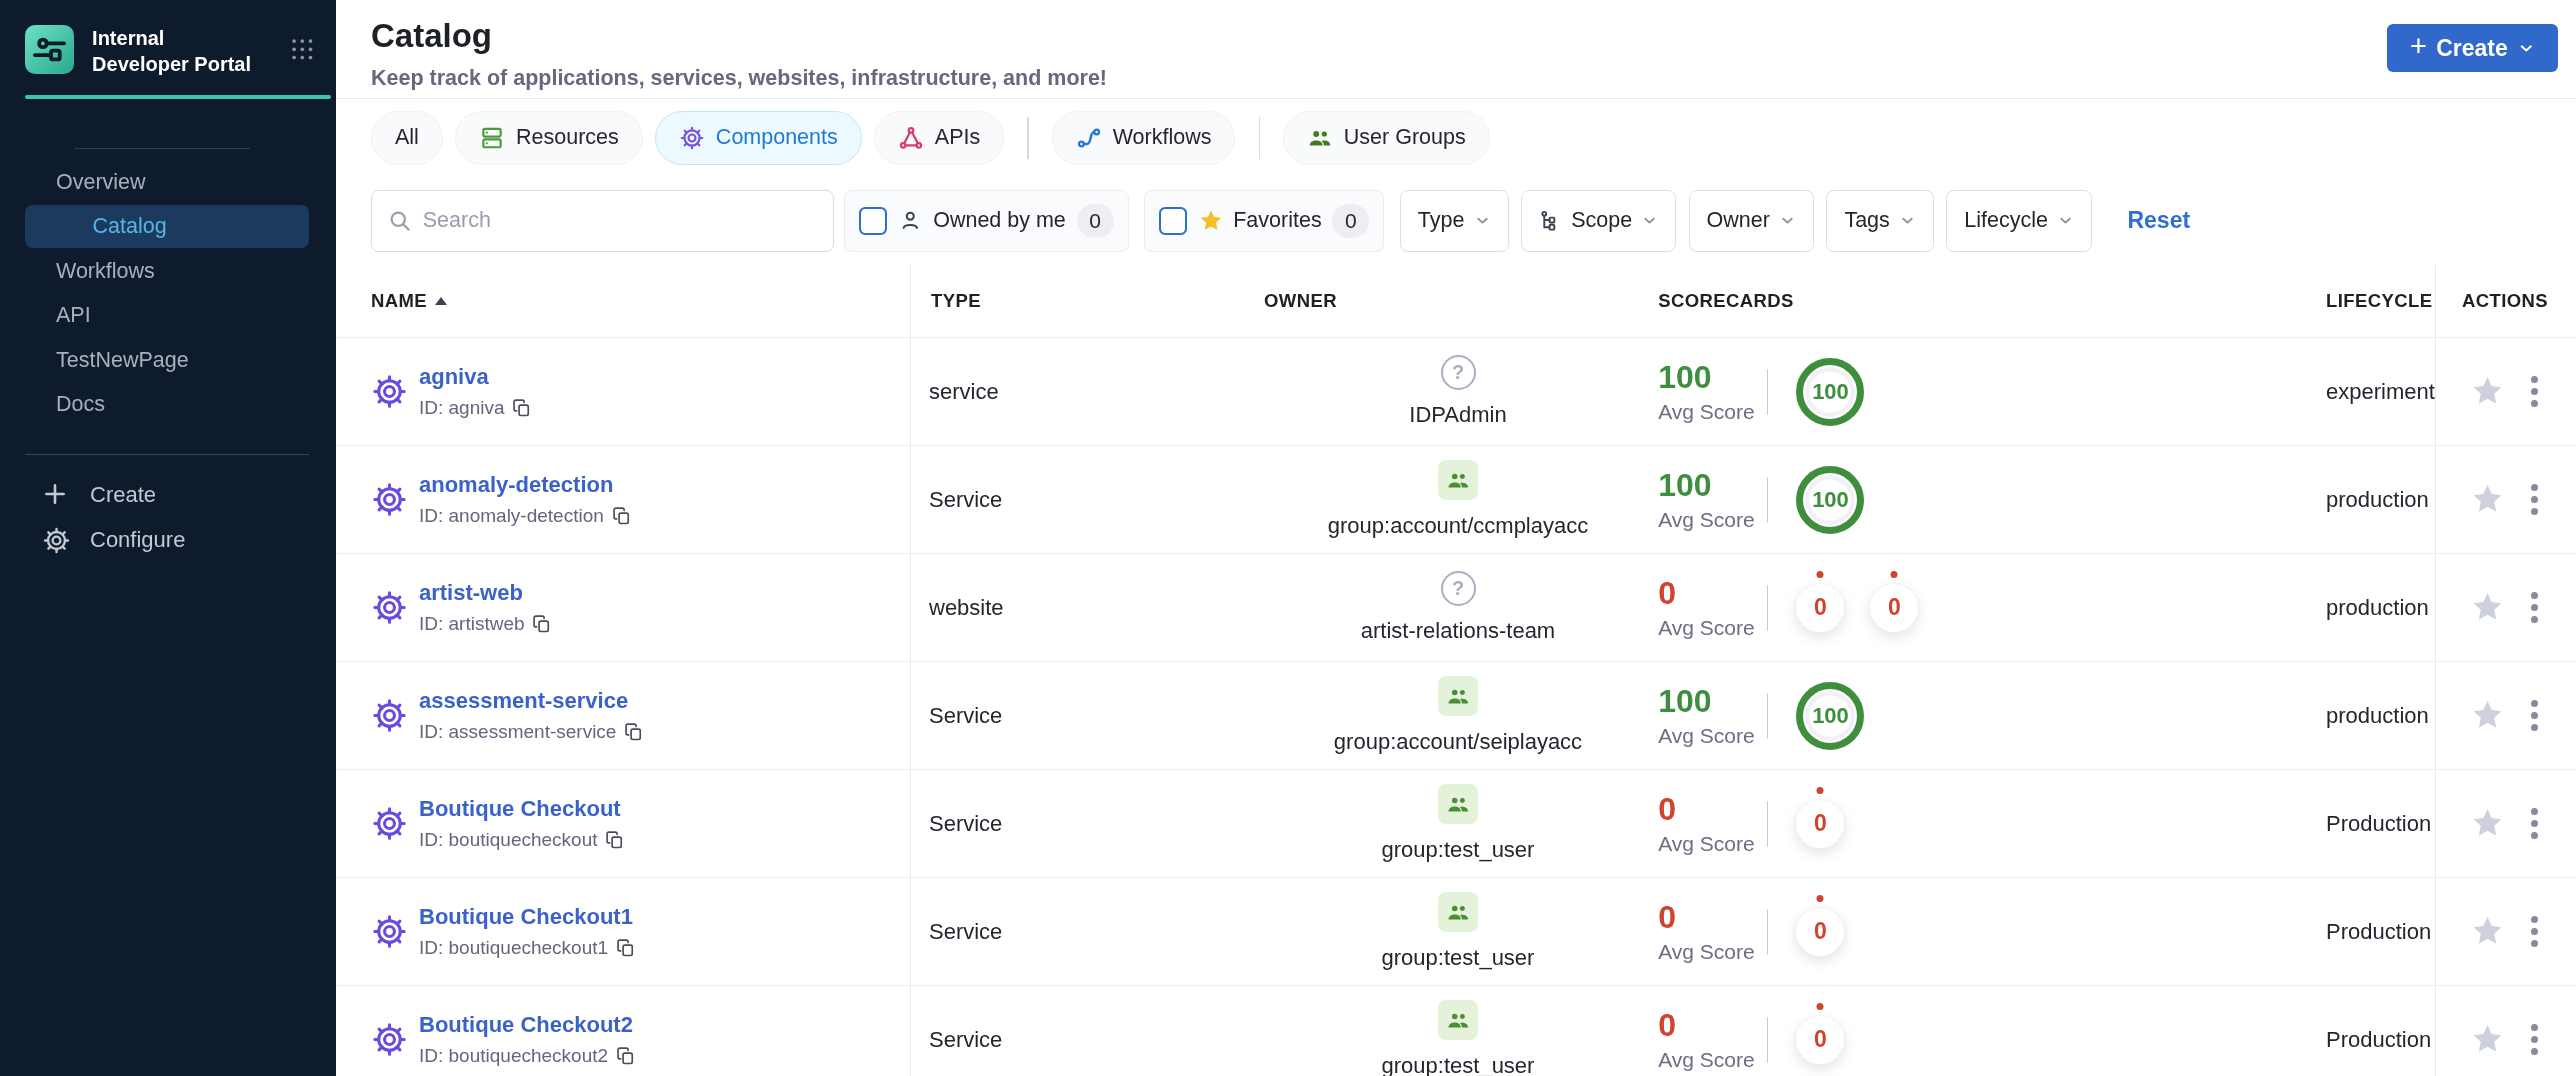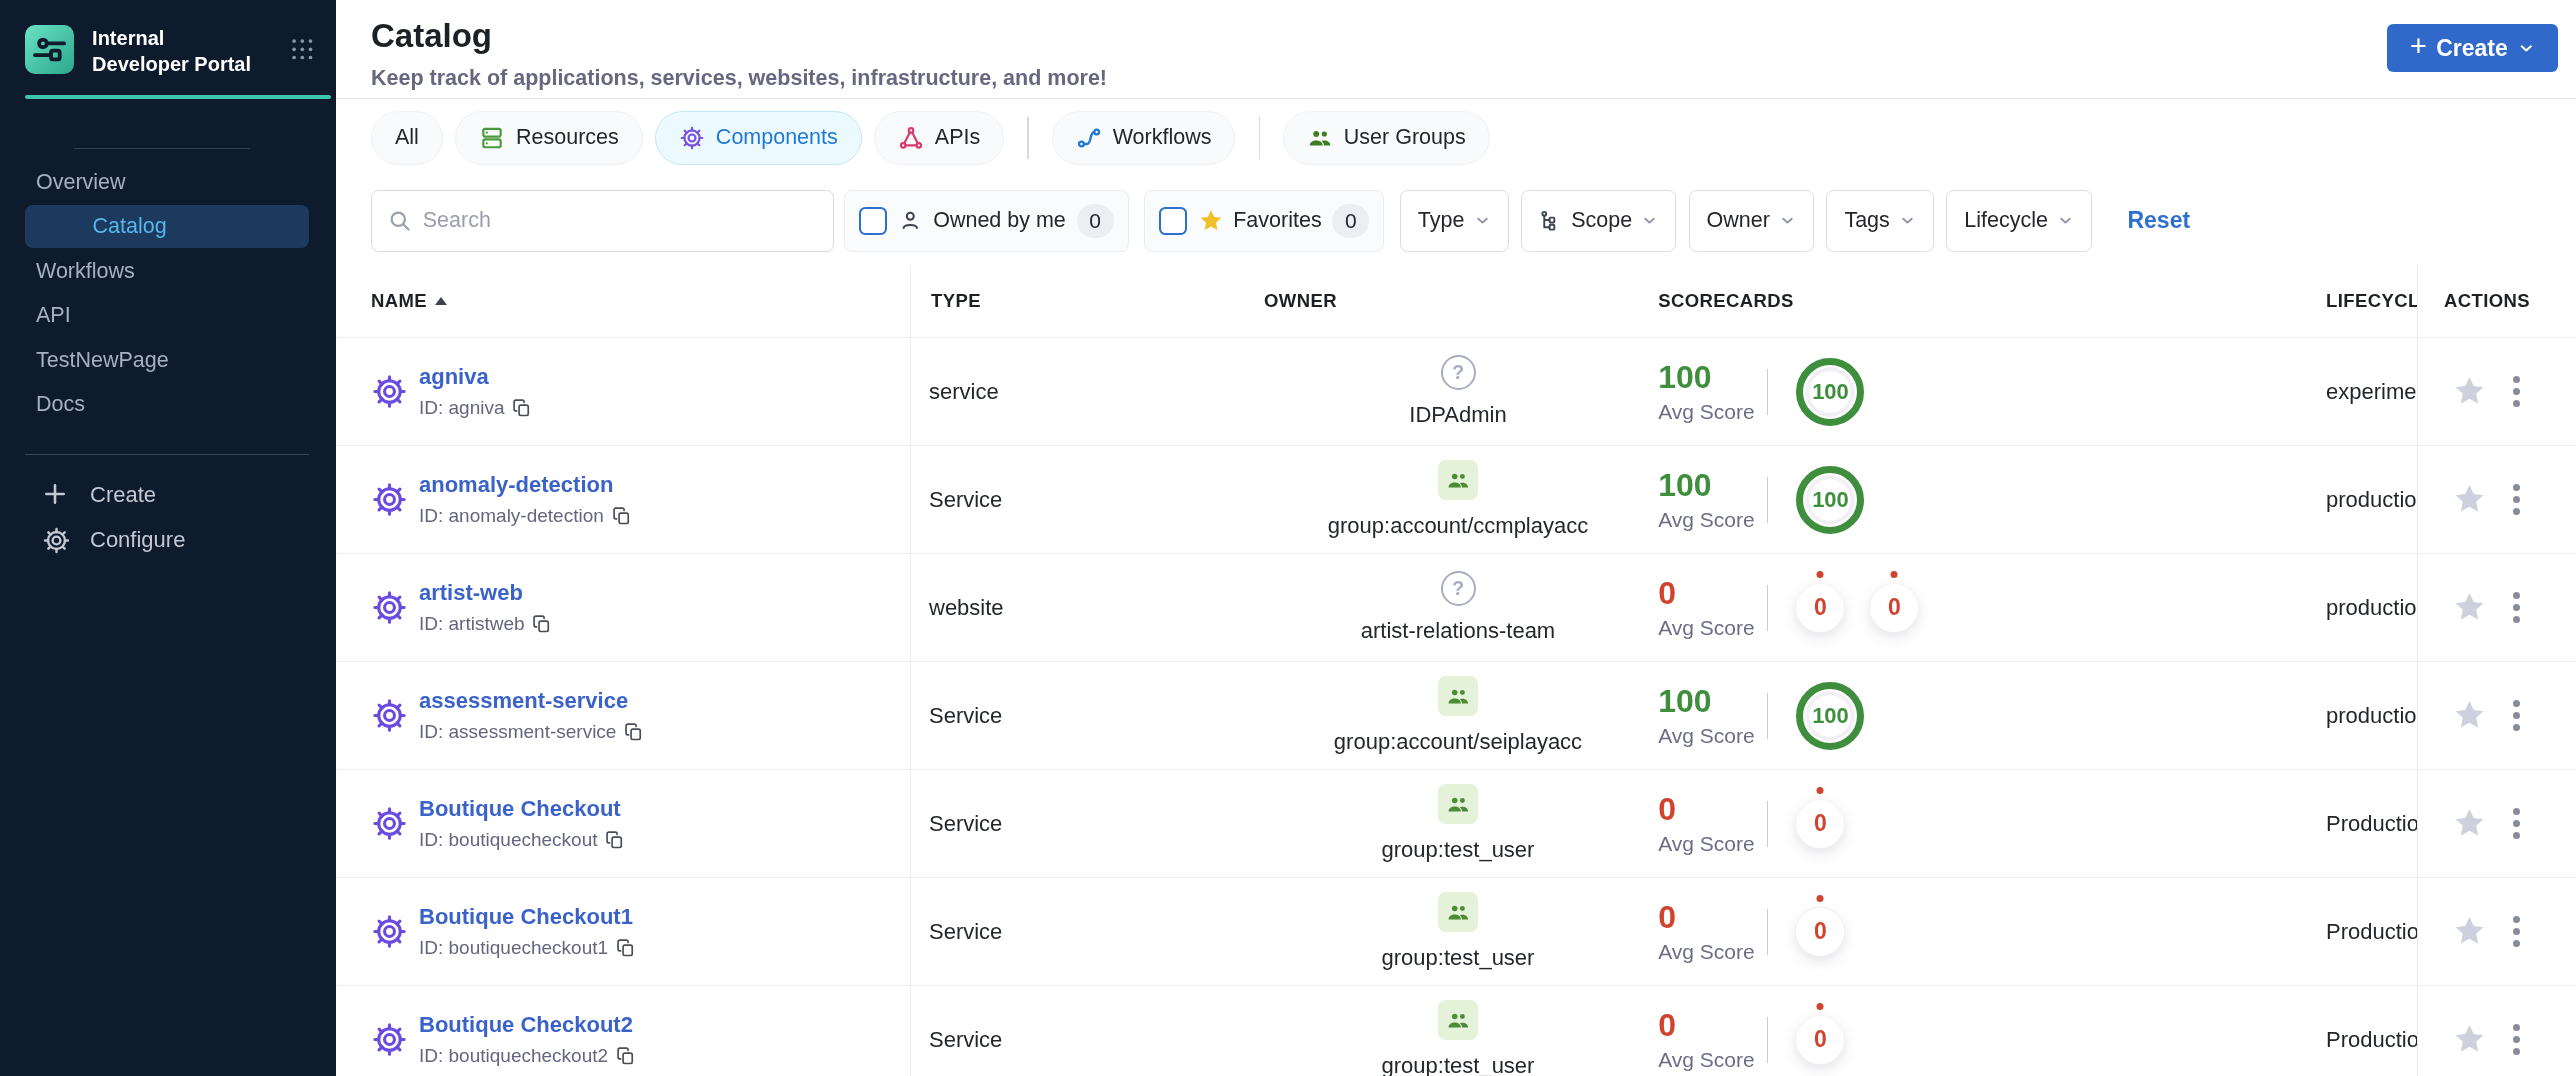--- a/index.html
+++ b/index.html
@@ -12,21 +12,21 @@
   .logo-row { display:flex; align-items:flex-start; padding:24.6px 21.5px 0 24.6px; gap:18.5px; }
   .logo { width:49px; height:49px; border-radius:10px; flex:none;
           background:linear-gradient(135deg,#6ce2c6,#2aa78c);
           display:flex; align-items:center; justify-content:center; overflow:hidden; }
   .brand { color:#fff; font-size:20px; font-weight:700; line-height:1.3; width:171px; }
   .grid-icon { margin-left:auto; margin-top:12.3px; color:#8b93a3; }
   .teal-line { margin:18.5px 0 0 24.6px; width:306px; height:3.8px; background:#3ec6ad; border-radius:2.3px; }
   .side-divider { height:0.8px; background:#333f4e; margin:49px 86px 0 74px; }
   .side-divider2 { height:0.8px; background:#3a4553; margin:28px 27px 0 24.6px; }
   .nav { margin-top:12.3px; }
-  .nav-item { height:43px; display:flex; align-items:center; padding-left:36px;
+  .nav-item { height:43px; display:flex; align-items:center; padding-left:56px;
               font-size:21.5px; color:#a9b0bd; margin-bottom:1.5px; cursor:pointer; }
   .nav-item.active { margin:0 27px 1.5px 24.6px; padding-left:68px; border-radius:7.7px;
                      background:#1c3a5e; color:#55b6eb; }
   .side-footer { margin-top:18.5px; }
   .foot-item { height:43px; display:flex; align-items:center; gap:20px; padding-left:42px;
                font-size:22px; color:#c3c8d2; margin-bottom:1.5px; cursor:pointer; }
   .foot-icon { width:28px; height:28px; color:#c3c8d2; flex:none; }
 
   
   .main { flex:1; min-width:0; display:flex; flex-direction:column; position:relative; }
@@ -109,21 +109,21 @@
                font-size:22px; font-weight:700; color:#3f8e3e; cursor:pointer; }
   .ring-low { width:48px; height:48px; border-radius:50%; background:#fff; position:relative;
               box-shadow:0 0 0 0.8px #f0f0f4, 0 4.6px 12.3px rgba(70,70,95,.16);
               display:flex; align-items:center; justify-content:center;
               font-size:23px; font-weight:700; color:#d0432f; cursor:pointer; }
   .ring-low::before { content:""; position:absolute; top:-12.3px; left:50%; transform:translateX(-50%);
                       width:7px; height:7px; border-radius:50%; background:#d0432f; }
   .c-life { font-size:22px; color:#24262e; white-space:nowrap; overflow:hidden; }
 
   
-  .actions-col { position:absolute; top:0; right:0; bottom:0; width:159px; background:#fff;
+  .actions-col { position:absolute; top:0; right:0; bottom:0; width:141px; background:#fff;
                  border-left:0.8px solid #e9e9f0; }
   .ahead { height:73px; display:flex; align-items:center; padding-left:26px; font-size:18.5px;
            font-weight:700; letter-spacing:0.4px; color:#1d2126; border-bottom:0.8px solid #ececf2; }
   .acell { height:108px; display:flex; align-items:center; gap:21.5px; padding-left:34px;
            border-bottom:0.8px solid #ececf2; }
   .star-icon { width:35px; height:35px; color:#cdd1de; cursor:pointer; }
   .kebab { display:flex; flex-direction:column; gap:5.4px; cursor:pointer; padding:4.6px; }
   .kebab i { width:7px; height:7px; border-radius:50%; background:#868b9f; display:block; }
 </style>
 </head>

